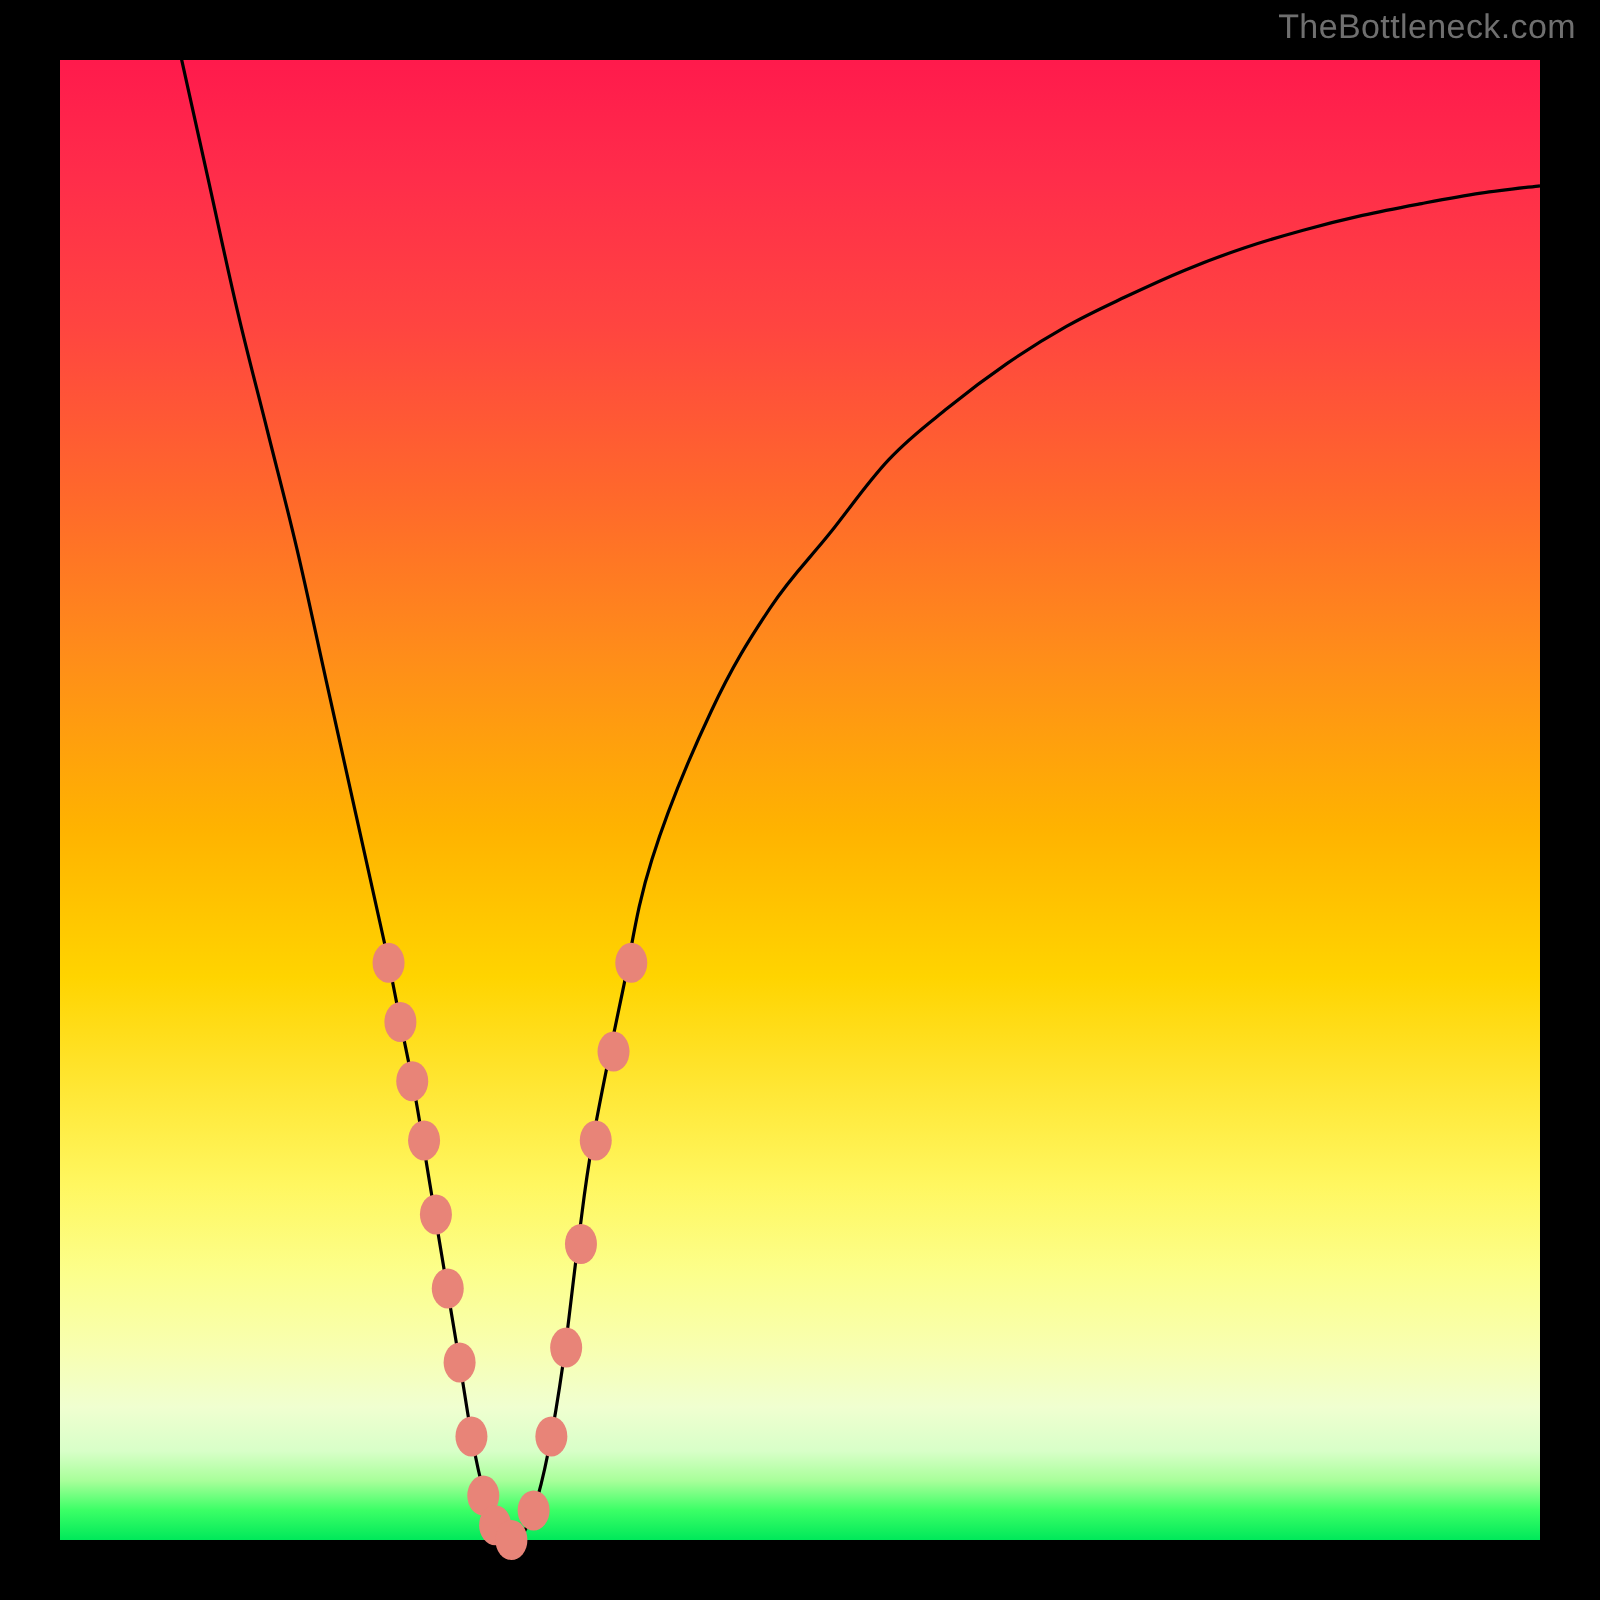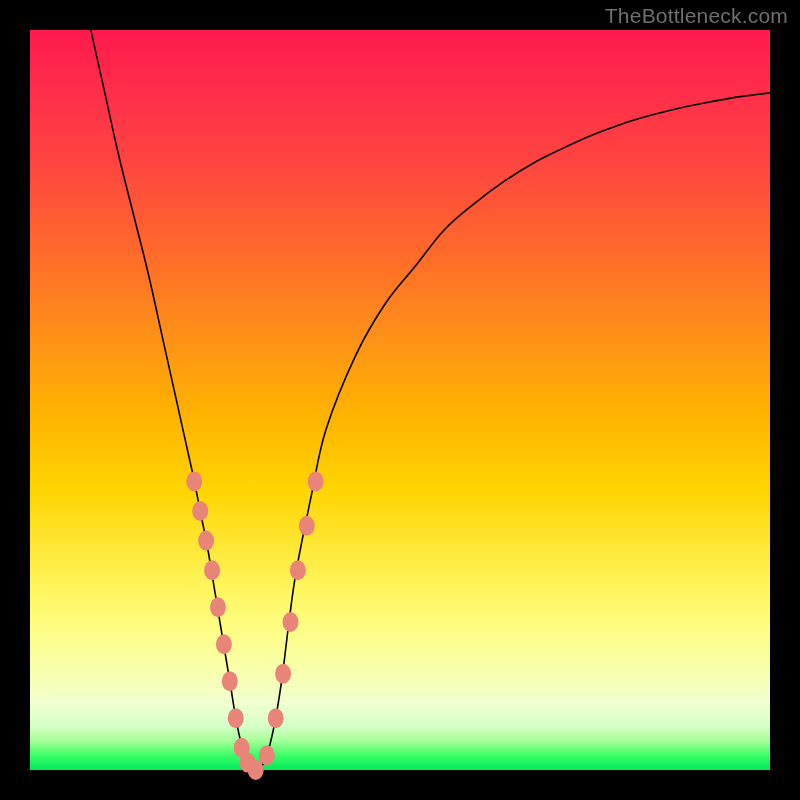--- a/index.html
+++ b/index.html
@@ -56,21 +56,21 @@
   }
   .marker {
     fill: #e88478;
     stroke: none;
   }
   .watermark {
     position: absolute;
     top: 4px;
     right: 12px;
     color: #6f6f6f;
-    font-size: 21px;
+    font-size: 17px;
     letter-spacing: 0.2px;
     font-weight: 400;
     user-select: none;
   }
 </style>
 </head>
 <body>
 
 <div class="canvas">
 

